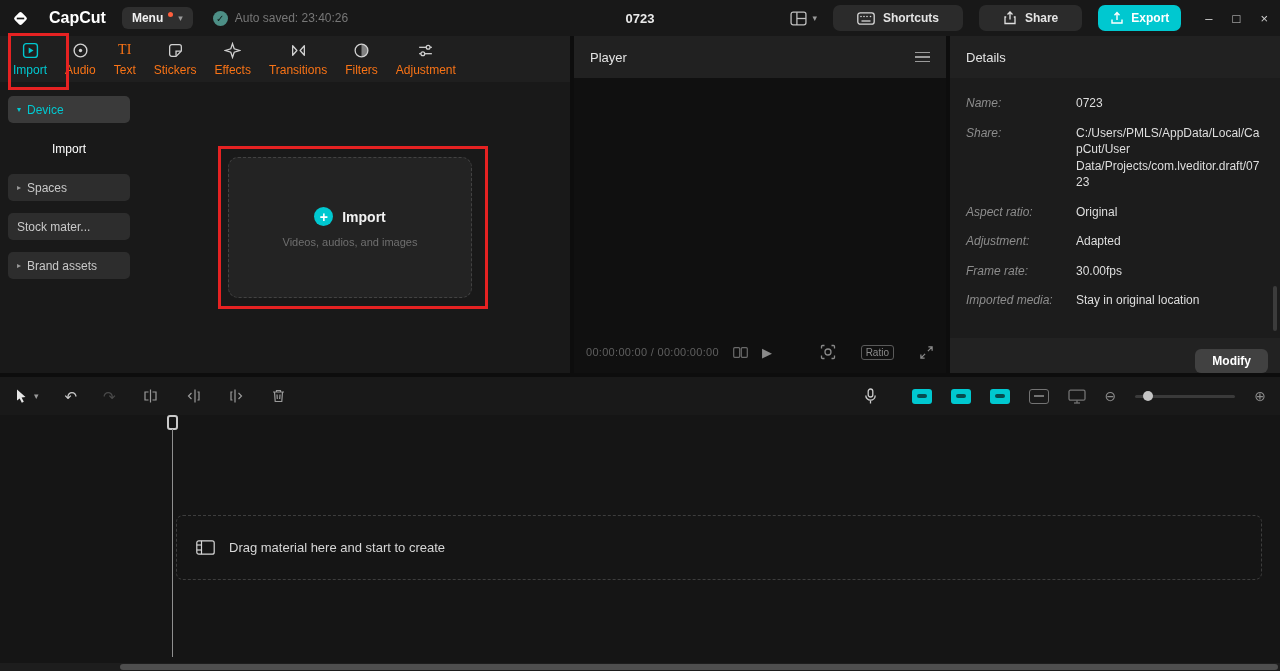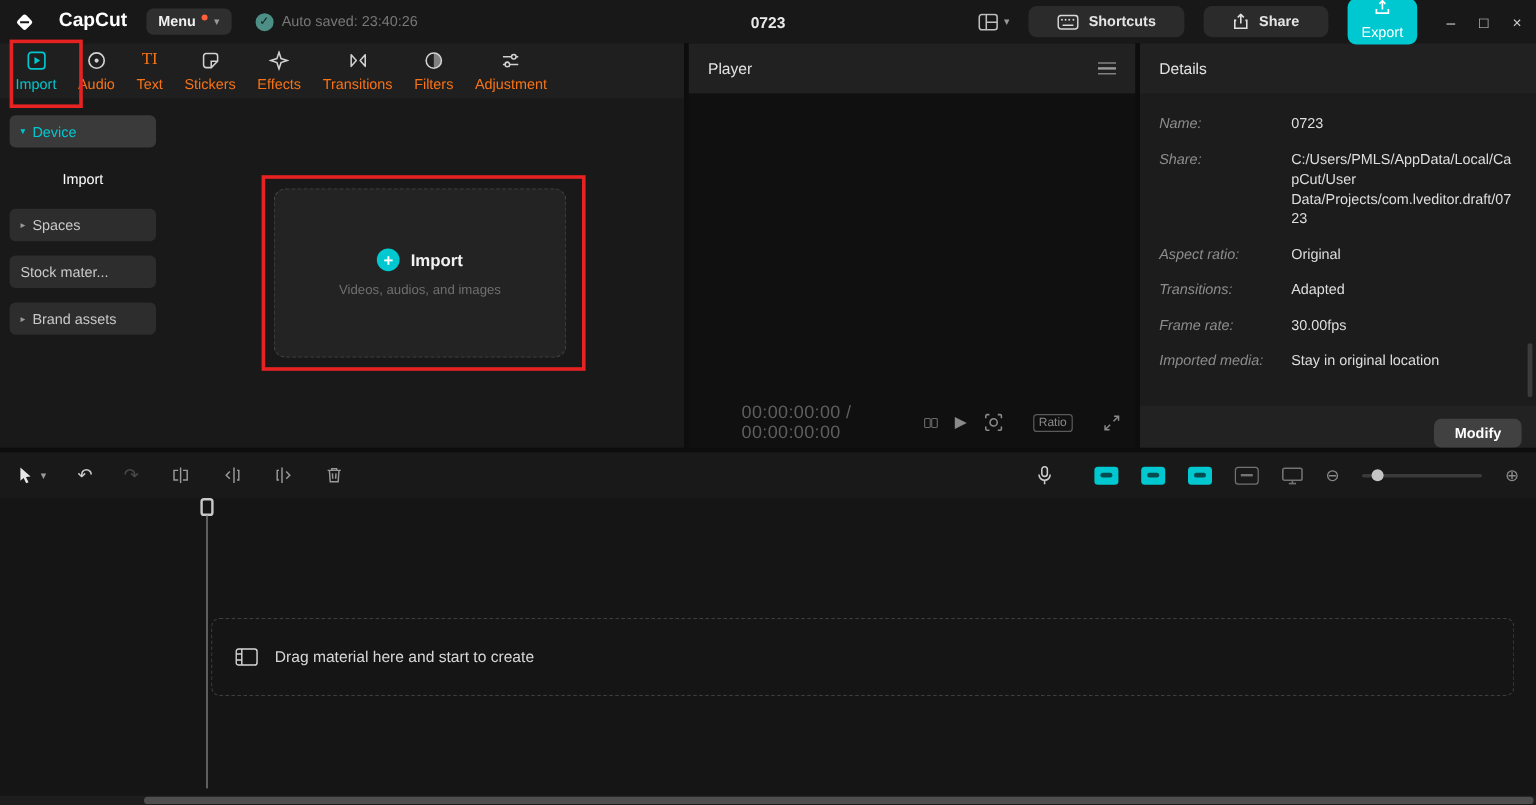--- a/index.html
+++ b/index.html
@@ -17,22 +17,22 @@
   .caret { font-size:9px; color:#9a9a9a; line-height:1; }
   .autosave { margin-left:20px; display:flex; align-items:center; gap:7px; color:#777; font-size:12px; }
   .check-circle { width:15px; height:15px; border-radius:50%; background:#4d8f86; color:#10201d;
     font-size:10px; display:flex; align-items:center; justify-content:center; font-weight:700; }
   .proj-title { position:absolute; left:50%; transform:translateX(-50%); color:#eaeaea;
     font-size:13px; font-weight:700; }
   .tb-right { margin-left:auto; display:flex; align-items:center; gap:16px; }
   .layout-btn { display:flex; align-items:center; gap:5px; }
   .pill-btn { background:#2b2b2b; border-radius:7px; height:26px; padding:0 24px; display:flex;
     align-items:center; gap:8px; color:#e4e4e4; font-size:12px; font-weight:600; }
-  .export-btn { background:#00c8d0; border-radius:7px; height:38px; padding:0 12px; display:flex;
-    align-items:center; gap:7px; color:#ffffff; font-size:12px; font-weight:400;flex-direction:column; }
+  .export-btn { background:#00c8d0; border-radius:7px; height:26px; padding:0 12px; display:flex;
+    align-items:center; gap:7px; color:#ffffff; font-size:12px; font-weight:700; }
   .win-ctrls { display:flex; align-items:center; gap:20px; color:#cfcfcf; font-size:13px; margin-left:8px; }
 
   
   .media-panel { position:absolute; top:36px; left:0; width:570px; height:337px; background:#191919; }
   .media-tabs { height:46px; background:#1f1f1f; display:flex; align-items:stretch; padding:0 4px; }
   .mtab { display:flex; flex-direction:column; align-items:center; justify-content:center; gap:4px;
     color:#f97316; font-size:12px; padding:0 9px; }
   .mtab .ticon { font-family:"Liberation Serif","DejaVu Serif",serif; font-size:14px; height:17px;
     display:flex; align-items:center; }
   .mtab.active { color:#00c8d0; }
@@ -57,21 +57,21 @@
   
   .player-panel { position:absolute; top:36px; left:574px; width:372px; height:337px; background:#141414; }
   .panel-header { height:42px; background:#212121; display:flex; align-items:center;
     padding:0 16px; color:#e2e2e2; font-size:13px; }
   .player-panel .panel-header { justify-content:space-between; }
   .hamburger { display:flex; flex-direction:column; gap:3px; width:15px; }
   .hamburger i { height:1.5px; background:#9a9a9a; display:block; }
   .player-canvas { position:absolute; top:42px; left:0; right:0; bottom:0; background:#101010; }
   .player-controls { position:absolute; bottom:0; left:0; right:0; height:42px; display:flex;
     align-items:center; padding:0 12px; gap:14px; }
-  .timecode { font-size:15px; color:#5f5f5f; letter-spacing:0.3px;margin-left:32px; }
+  .timecode { font-size:11px; color:#5f5f5f; letter-spacing:0.3px; }
   .play { font-size:13px; color:#8a8a8a; }
   .pc-right { margin-left:auto; display:flex; align-items:center; gap:25px; }
   .ratio { border:1px solid #5a5a5a; border-radius:3px; padding:1px 4px; font-size:10px; color:#8a8a8a; }
 
   
   .details-panel { position:absolute; top:36px; left:950px; width:330px; height:337px; background:#1c1c1c; }
   .fields { padding:17px 14px 0 16px; }
   .frow { display:flex; margin-bottom:13px; font-size:12px; line-height:16.5px; }
   .flabel { width:110px; color:#8d8d8d; flex-shrink:0;font-style:italic; }
   .fvalue { color:#dedede; flex:1; word-break:break-word; overflow-wrap:anywhere; }
@@ -308,21 +308,21 @@
       </div>
       <div class="frow">
         <span class="flabel">Share:</span>
         <span class="fvalue">C:/Users/PMLS/AppData/Local/CapCut/User Data/Projects/com.lveditor.draft/0723</span>
       </div>
       <div class="frow">
         <span class="flabel">Aspect ratio:</span>
         <span class="fvalue">Original</span>
       </div>
       <div class="frow">
-        <span class="flabel">Transitions:</span>
+        <span class="flabel">Adjustment:</span>
         <span class="fvalue">Adapted</span>
       </div>
       <div class="frow">
         <span class="flabel">Frame rate:</span>
         <span class="fvalue">30.00fps</span>
       </div>
       <div class="frow">
         <span class="flabel">Imported media:</span>
         <span class="fvalue">Stay in original location</span>
       </div>

